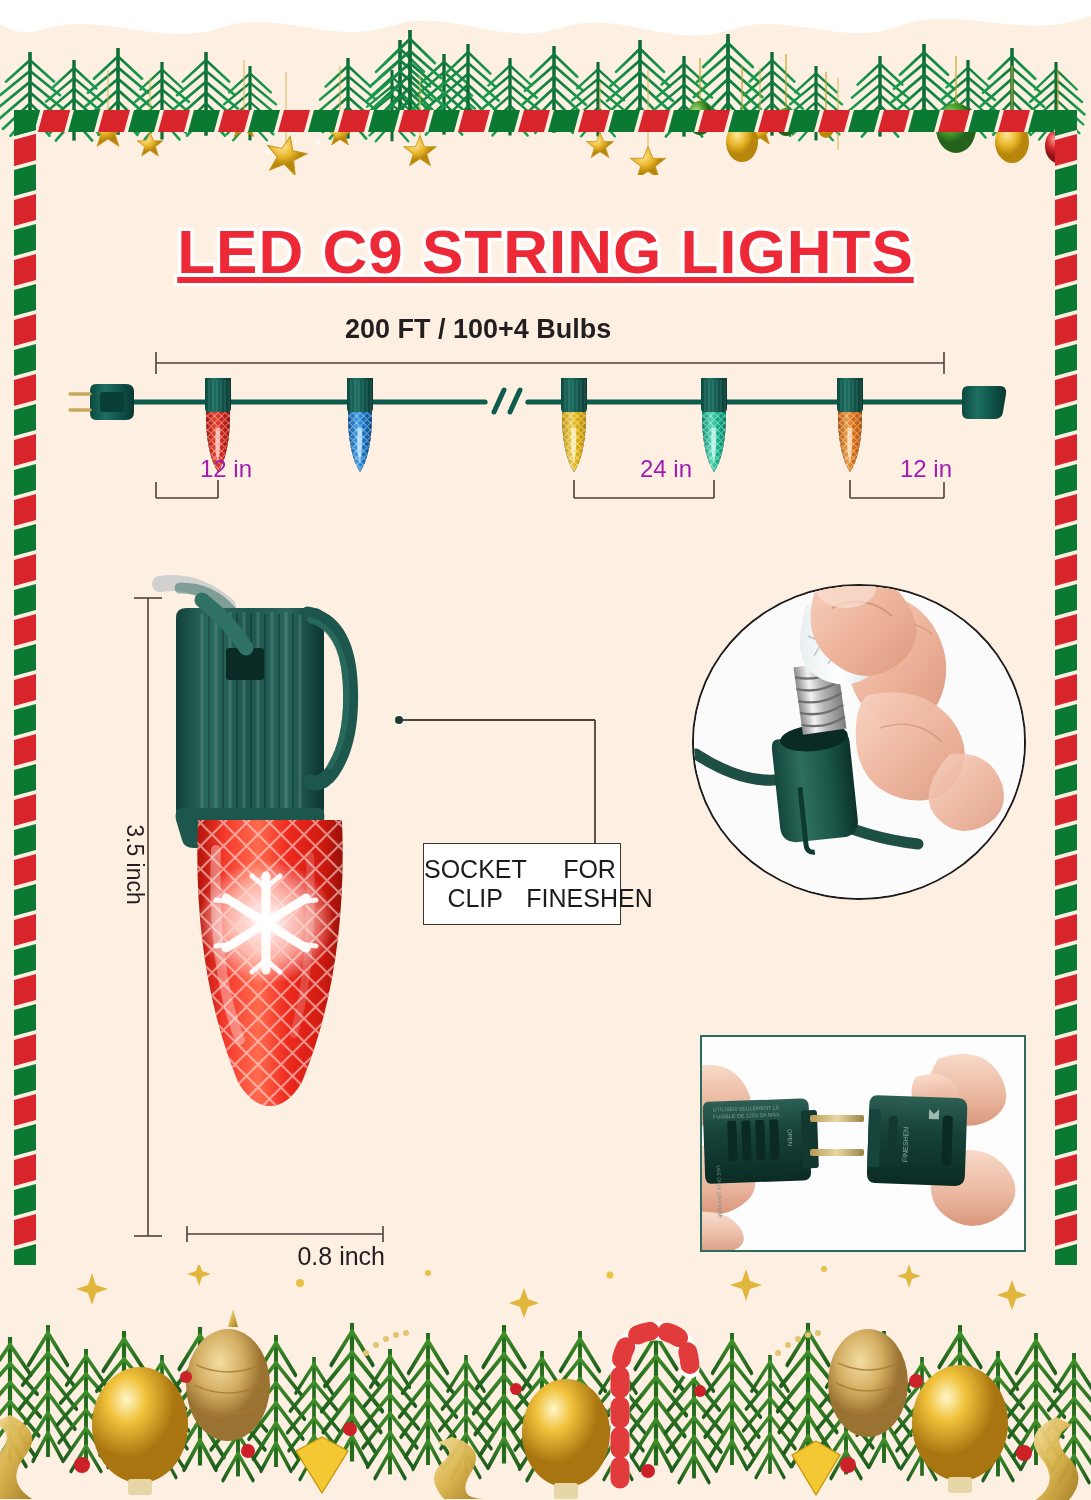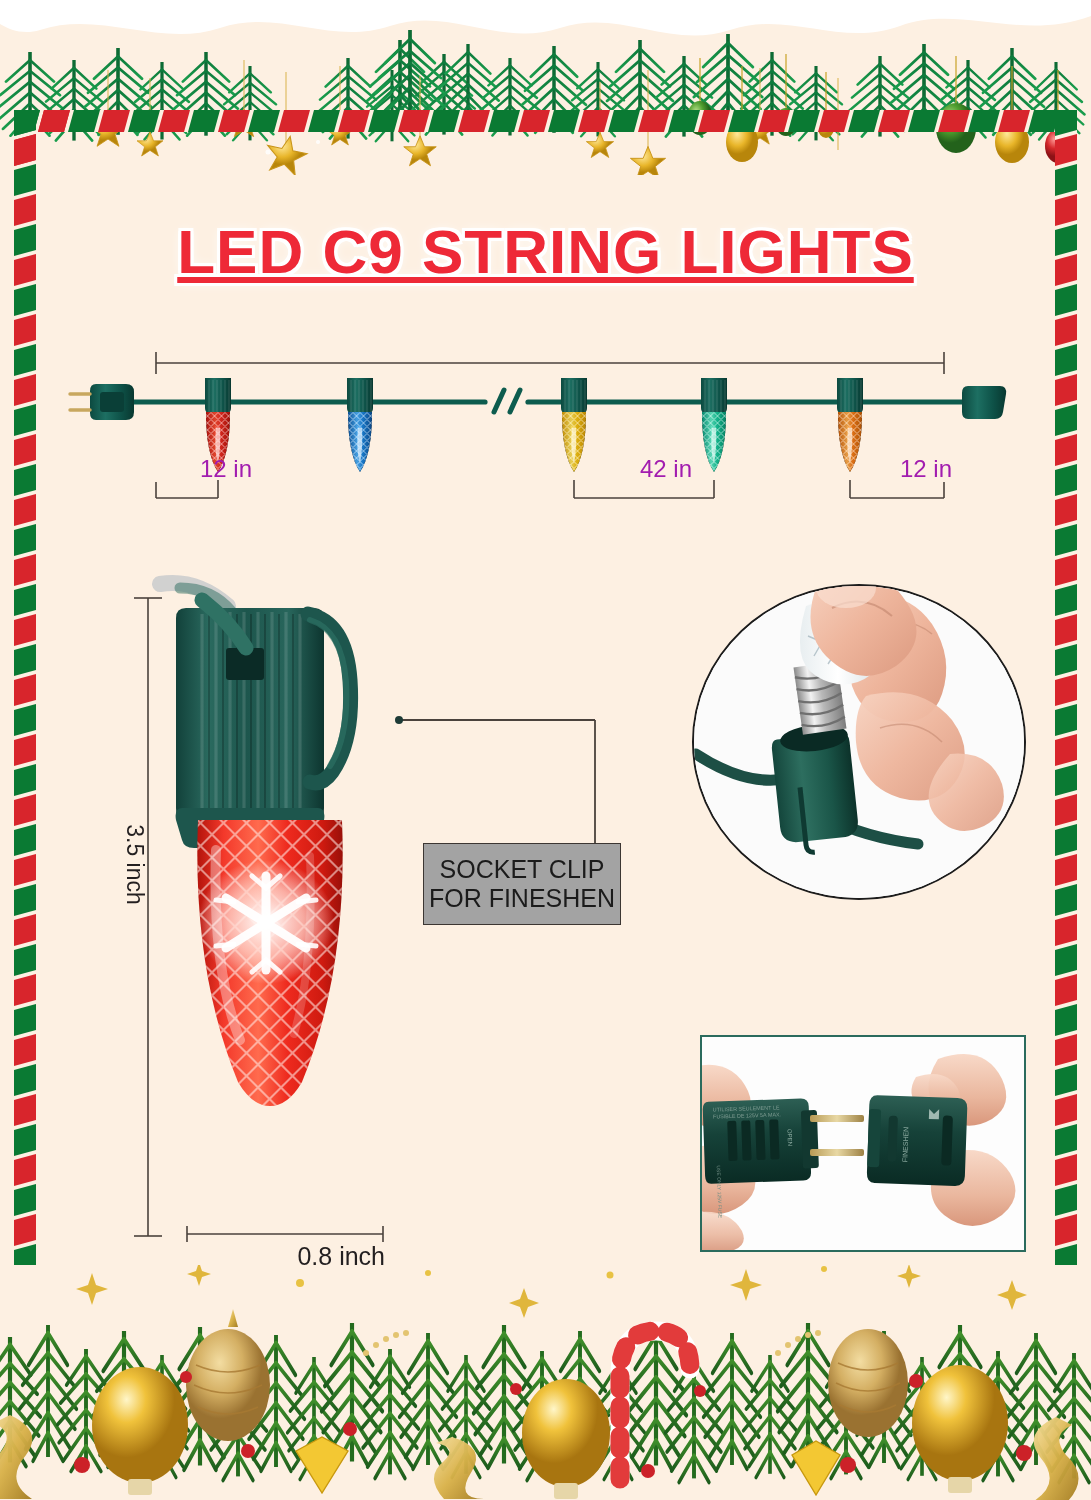--- a/index.html
+++ b/index.html
@@ -113,24 +113,24 @@
     font-size: 25px;
     color: #231f20;
   }
 
   
   .callout-line { position: absolute; left: 395px; top: 680px; z-index: 4; }
   .callout-box {
     position: absolute;
     left: 423px; top: 843px;
     width: 196px; height: 80px;
-    background: #a3a3a3;
+    background: #ffffff;
     border: 1.6px solid #3c3632;
-    display: flex; flex-direction: column;
-    align-items: center; justify-content: center;
+    display: flex; 
+    align-items: center; justify-content: flex-start;
     z-index: 5;
   }
   .callout-box span {
     font-size: 25px; color: #1b1b1b; line-height: 1.18;
     display: block; text-align: center;
   }
 
   
   .photo-circle {
     position: absolute; left: 692px; top: 584px;
@@ -588,24 +588,25 @@
           <path d="M158,178 v-18"></path>
         <path d="M514,178 v-18"></path>
           <path d="M514,178 H654"></path>
           <path d="M654,178 v-18"></path>
         <path d="M790,178 v-18"></path>
           <path d="M790,178 H884"></path>
           <path d="M884,178 v-16"></path>
       </g>
     </svg>
 
+    <div class="span-label" style="left:285px; top:-6px;">200 FT / 100+4 Bulbs</div>
 
     <div class="dim-label" style="left:100px; top:135px;">12 in</div>
 
-    <div class="dim-label" style="left:540px; top:135px;">42 in</div>
+    <div class="dim-label" style="left:540px; top:135px;">24 in</div>
 
     <div class="dim-label" style="left:800px; top:135px;">12 in</div>
   </div>
 
   <div class="height-dim">
     <svg viewBox="0 0 50 642" width="50" height="642">
       <g stroke="#4a423c" stroke-width="1.6" fill="none">
         <path d="M16,2 H44"></path>
         <path d="M30,2 V640"></path>
         <path d="M16,640 H44"></path>

